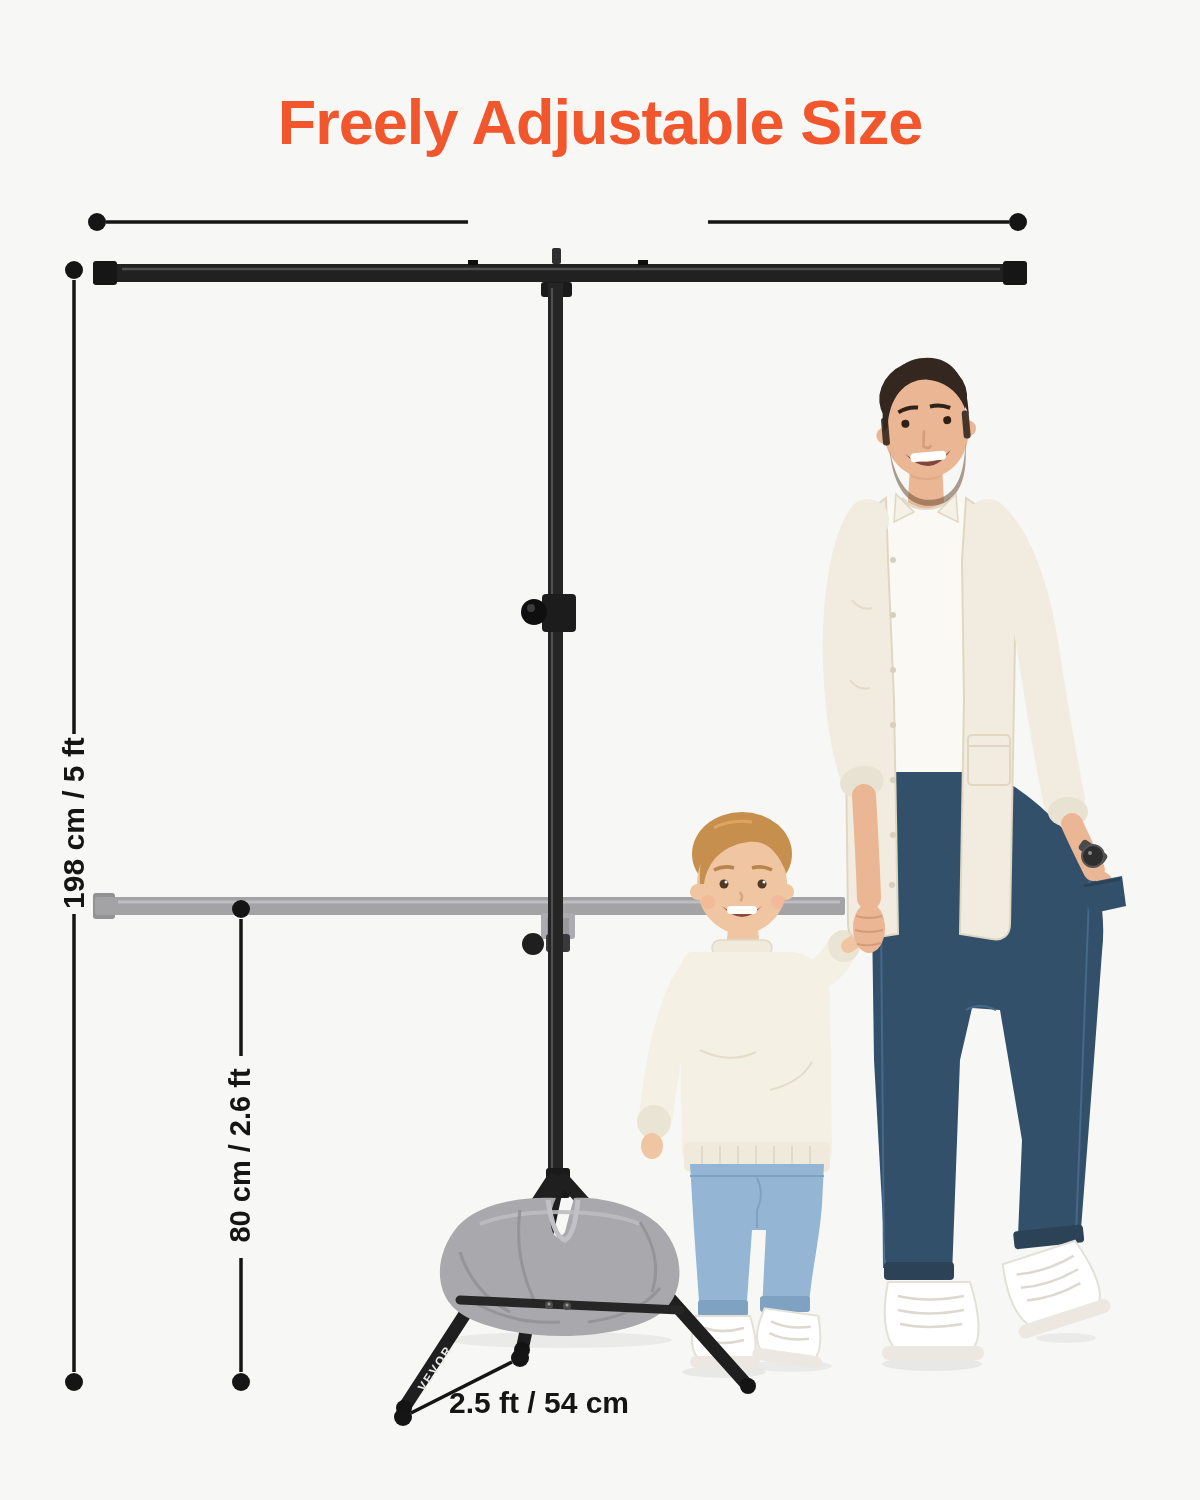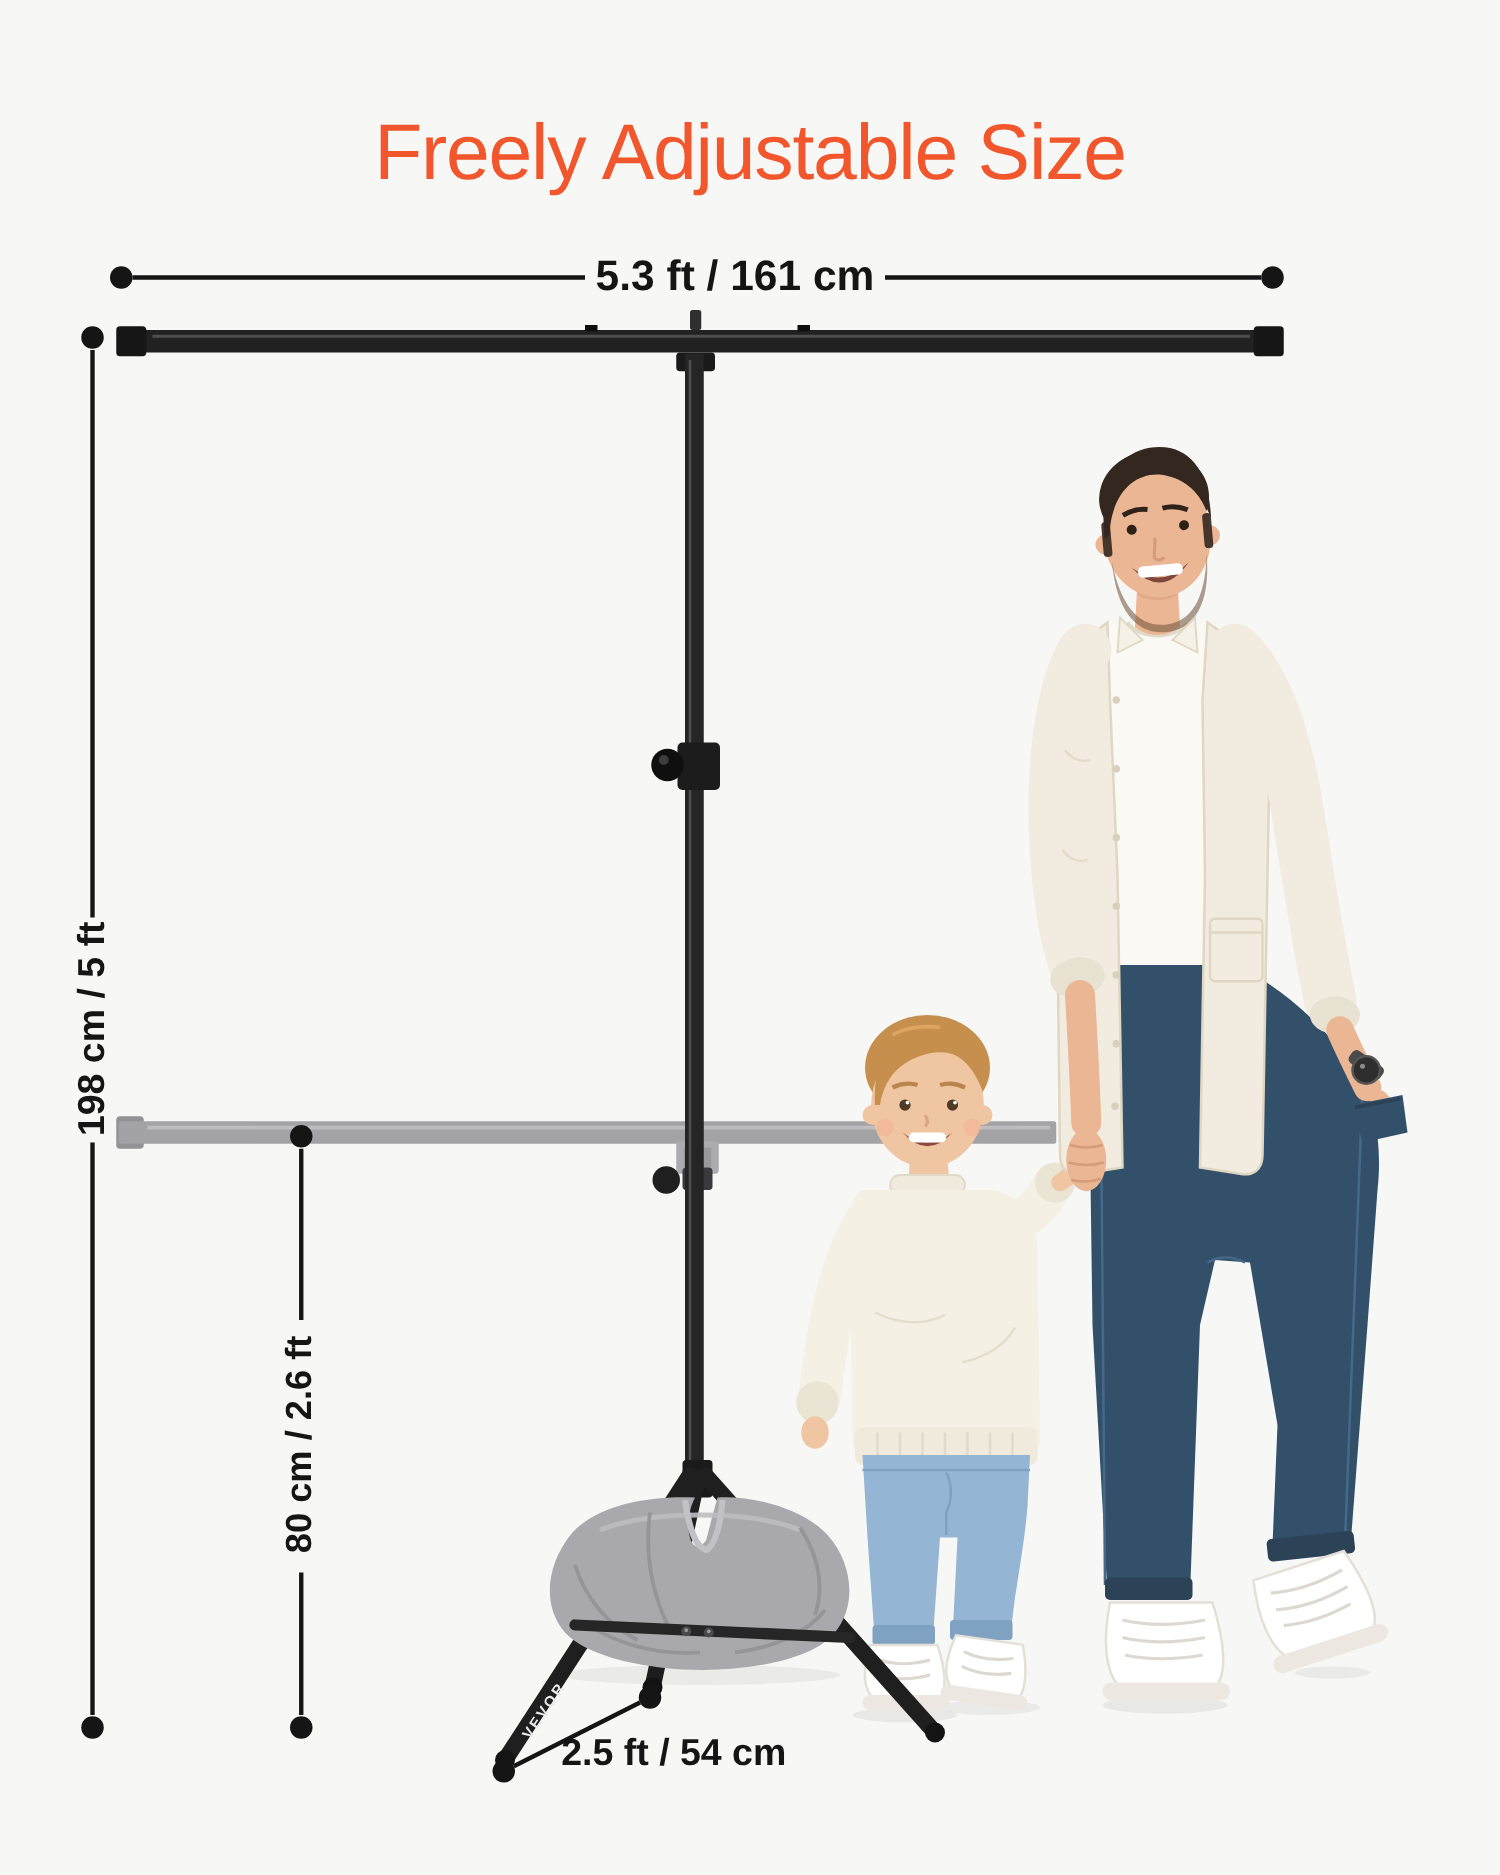--- a/index.html
+++ b/index.html
@@ -3,21 +3,21 @@
 <meta charset="utf-8">
 <style>
   html,body{margin:0;padding:0;background:#f7f7f6;}
   #canvas{
     position:relative;width:1200px;height:1500px;margin:0 auto;
     background:#f7f7f6;overflow:hidden;
     font-family:"Liberation Sans", sans-serif;
   }
   .headline{
     position:absolute;top:86px;left:0;width:1200px;
-    text-align:center;font-size:63px;font-weight:400;letter-spacing:-1px;
+    text-align:center;font-size:63px;font-weight:700;letter-spacing:-1px;
     color:#f1562c;
   }
   .dim-label{
     position:absolute;color:#151515;font-weight:700;text-align:center;
     white-space:nowrap;
   }
   .dim-top{top:202px;left:438px;width:300px;font-size:34px;}
   .dim-left{
     top:806px;left:-46px;width:240px;font-size:30px;
     transform:rotate(-90deg);
@@ -238,18 +238,17 @@
       <path d="M 241 919 L 241 1056"></path>
       <path d="M 241 1258 L 241 1372"></path>
       <circle cx="241" cy="1382" r="9" stroke="none"></circle>
 
       <path d="M 411 1413 L 512 1362"></path>
       <circle cx="403" cy="1417" r="9" stroke="none"></circle>
         <circle cx="520" cy="1358" r="9" stroke="none"></circle>
     </g>
   </svg>
 
-  <div class="dim-label dim-top">5.3 ft / 161 cm</div>
   <div class="dim-label dim-left">198 cm / 5 ft</div>
   <div class="dim-label dim-mid">80 cm / 2.6 ft</div>
   <div class="dim-label dim-base">2.5 ft / 54 cm</div>
 
 </div>
 
 </body></html>

